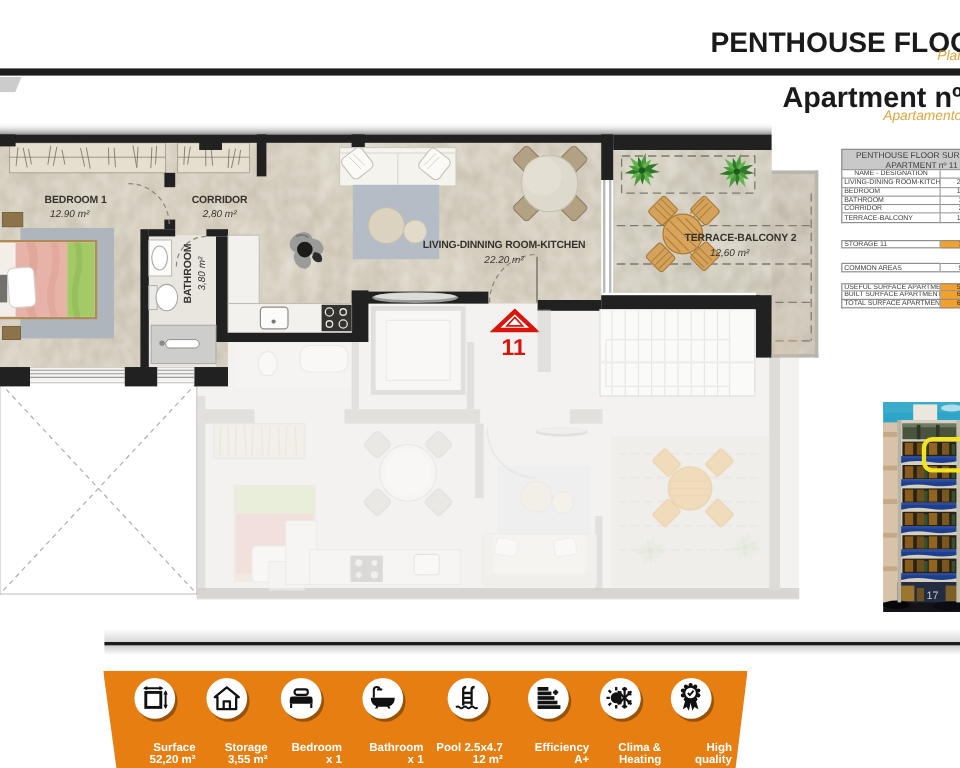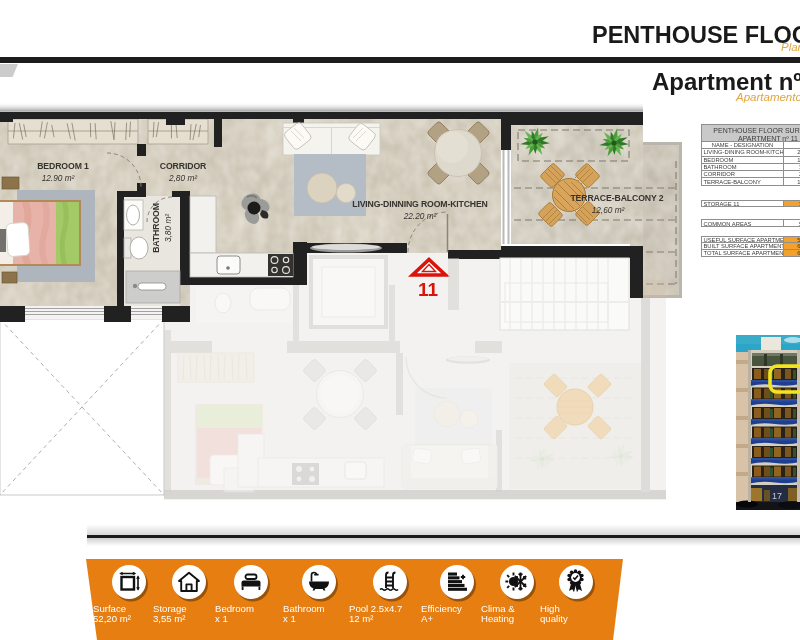--- a/index.html
+++ b/index.html
@@ -665,22 +665,22 @@
 </div>
 
 <div class="abs" style="left:87px;top:524px;width:713px;height:11px;background:linear-gradient(#ffffff,#d8d8d8);"></div>
 <div class="abs" style="left:87px;top:535px;width:713px;height:3.2px;background:#1b1b1b;"></div>
 <div class="abs" style="left:87px;top:538.2px;width:713px;height:8px;background:linear-gradient(#cfcfcf,#ffffff);"></div>
 
 <div class="abs" id="orangebar" style="left:86px;top:559px;width:537px;height:81px;background:#e67e11;clip-path:polygon(0 0,100% 0,calc(100% - 10px) 100%,11px 100%);">
   <style>
     .ico{position:absolute;top:5.5px;width:34px;height:34px;background:#fff;border-radius:50%;
          box-shadow:2px 2.5px 0 rgba(60,30,0,0.45);display:flex;align-items:center;justify-content:center;}
-    .lbl{position:absolute;top:45px;width:70px;color:#fff;font-weight:normal;font-size:9.6px;
-         text-align:left;line-height:1.06;}
+    .lbl{position:absolute;top:60px;width:70px;color:#fff;font-weight:bold;font-size:9.6px;
+         text-align:right;line-height:1.06;}
   </style>
 
   <div class="ico" style="left:25.5px;">
       <svg width="24" height="24" viewBox="0 0 24 24">
     <rect x="4.5" y="7" width="12.5" height="12.5" fill="none" stroke="#111" stroke-width="2.4"></rect>
     <line x1="3.5" y1="3.5" x2="18" y2="3.5" stroke="#111" stroke-width="1.6"></line>
     <polygon points="2.2,3.5 5.7,1.7 5.7,5.3" fill="#111"></polygon>
         <polygon points="19.3,3.5 15.8,1.7 15.8,5.3" fill="#111"></polygon>
     <line x1="21" y1="6.5" x2="21" y2="19.5" stroke="#111" stroke-width="1.6"></line>
     <polygon points="21,5.2 19.2,8.7 22.8,8.7" fill="#111"></polygon>

